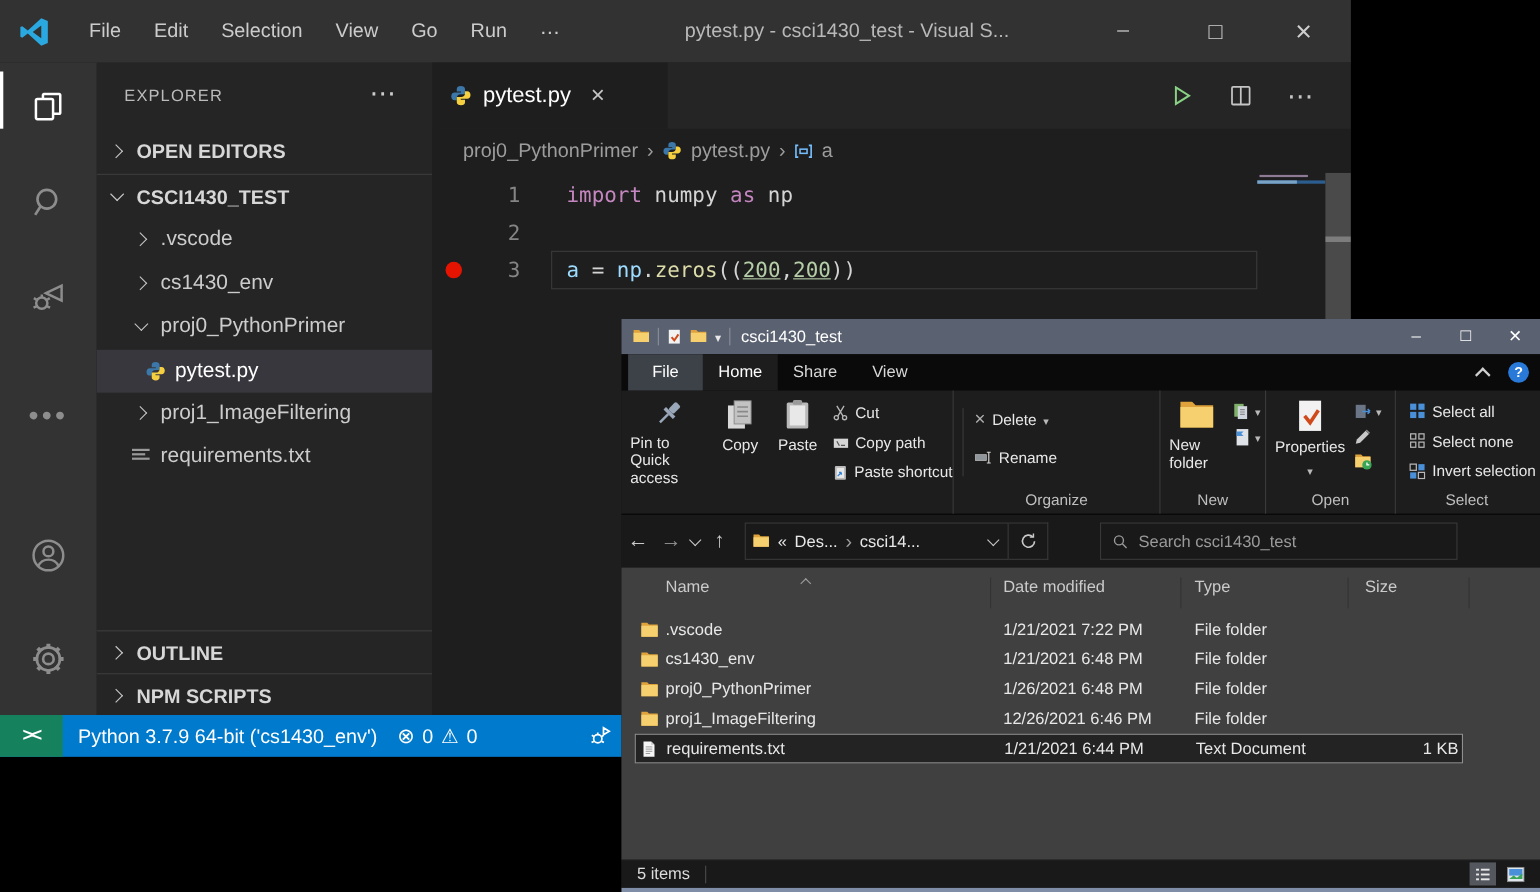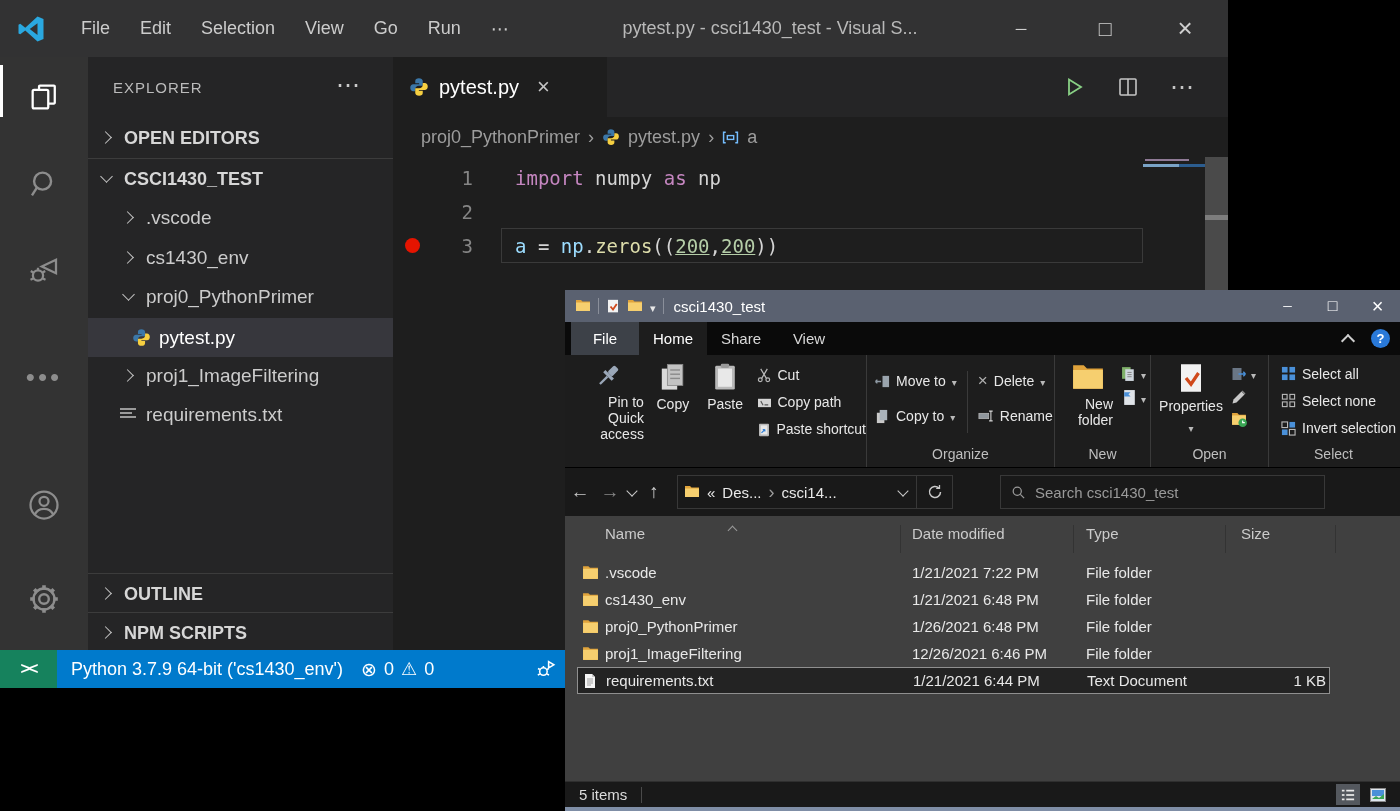--- a/index.html
+++ b/index.html
@@ -96,21 +96,21 @@
   .fx-tab.file { background:#3d4148; color:#ffffff; margin-left:6px; }
   .fx-tab.active { background:#1d1d1d; color:#ffffff; }
   .ribbon-collapse { position:absolute; right:46px; top:10px; width:12px; height:12px; }
   .ribbon-collapse::before { content:""; position:absolute; left:1px; top:4px; width:8px; height:8px; border-left:2px solid #cfcfcf; border-top:2px solid #cfcfcf; transform:rotate(45deg); }
   .help-btn { position:absolute; right:10px; top:7px; width:19px; height:19px; border-radius:50%; background:#2979d9; color:#fff; font-size:13px; font-weight:bold; display:flex; align-items:center; justify-content:center; }
 
   .fx-ribbon { height:113px; background:#1d1d1d; display:flex; border-bottom:1px solid #000; flex:0 0 auto; }
   .rgroup { position:relative; height:100%; border-right:1px solid #3a3a3a; }
   .rgroup-label { position:absolute; bottom:5px; left:0; width:100%; text-align:center; color:#bfbfbf; font-size:14px; }
   .rbody { display:flex; align-items:flex-start; padding-top:8px; height:84px; }
-  .bigbtn { display:flex; flex-direction:column; align-items:center; gap:5px; color:#e8e8e8; font-size:14px; text-align:right; line-height:1.15; }
+  .bigbtn { display:flex; flex-direction:column; align-items:center; gap:5px; color:#e8e8e8; font-size:14px; text-align:left; line-height:1.15; }
   .smallstack { display:flex; flex-direction:column; gap:3px; }
   .smallbtn { display:flex; align-items:center; gap:6px; height:24px; font-size:14px; color:#e8e8e8; white-space:nowrap; }
   .caret::after { content:"▾"; font-size:10px; color:#b9b9b9; }
   .g-clipboard { width:302px; } .g-clipboard .rbody { padding-left:8px; gap:8px; }
   .g-organize { width:188px; } .g-organize .rbody { padding-left:8px; padding-top:14px; gap:10px; }
   .org-col { display:flex; flex-direction:column; gap:11px; }
   .org-div { width:1px; height:62px; background:#3a3a3a; margin-top:2px; }
   .g-new { width:96px; } .g-new .rbody { padding-left:8px; gap:8px; }
   .g-open { width:118px; } .g-open .rbody { padding-left:8px; gap:8px; }
   .g-select { width:129px; border-right:none; } .g-select .rbody { flex-direction:column; padding-left:12px; gap:6px; }
@@ -458,38 +458,20 @@
                 <path d="M5 13l4-4m0 0H6.5M9 9v2.5" stroke="#2f7fd6" stroke-width="1.4" fill="none"></path>
               </svg>
             <span>Paste shortcut</span>
           </div>
         </div>
       </div>
     </div>
 
     <div class="rgroup g-organize">
       <div class="rbody">
-        <div class="org-col">
-          <div class="smallbtn">
-            <svg width="15" height="15" viewBox="0 0 16 16">
-                <rect x="8" y="2" width="7" height="12" fill="#9aa4ad"></rect>
-                <path d="M6.5 8H0.5m0 0 2-2m-2 2 2 2" stroke="#8e99a3" stroke-width="1.4" fill="none"></path>
-              </svg>
-            <span>Move to</span>
-            <span class="caret"></span>
-          </div>
-          <div class="smallbtn">
-            <svg width="15" height="15" viewBox="0 0 16 16">
-                <rect x="2" y="4" width="8" height="11" fill="#c9c9c9"></rect>
-                <rect x="5" y="1" width="8" height="11" fill="#a9b2ba"></rect>
-              </svg>
-            <span>Copy to</span>
-            <span class="caret"></span>
-          </div>
-        </div>
         <div class="org-div"></div>
         <div class="org-col">
           <div class="smallbtn">
             <span class="delx"></span>
             <span>Delete</span>
             <span class="caret"></span>
           </div>
           <div class="smallbtn">
             <svg width="16" height="14" viewBox="0 0 18 14">
                 <rect x="1" y="4" width="11" height="6" fill="#8f969c" stroke="#b8b8b8" stroke-width="0.8"></rect>

